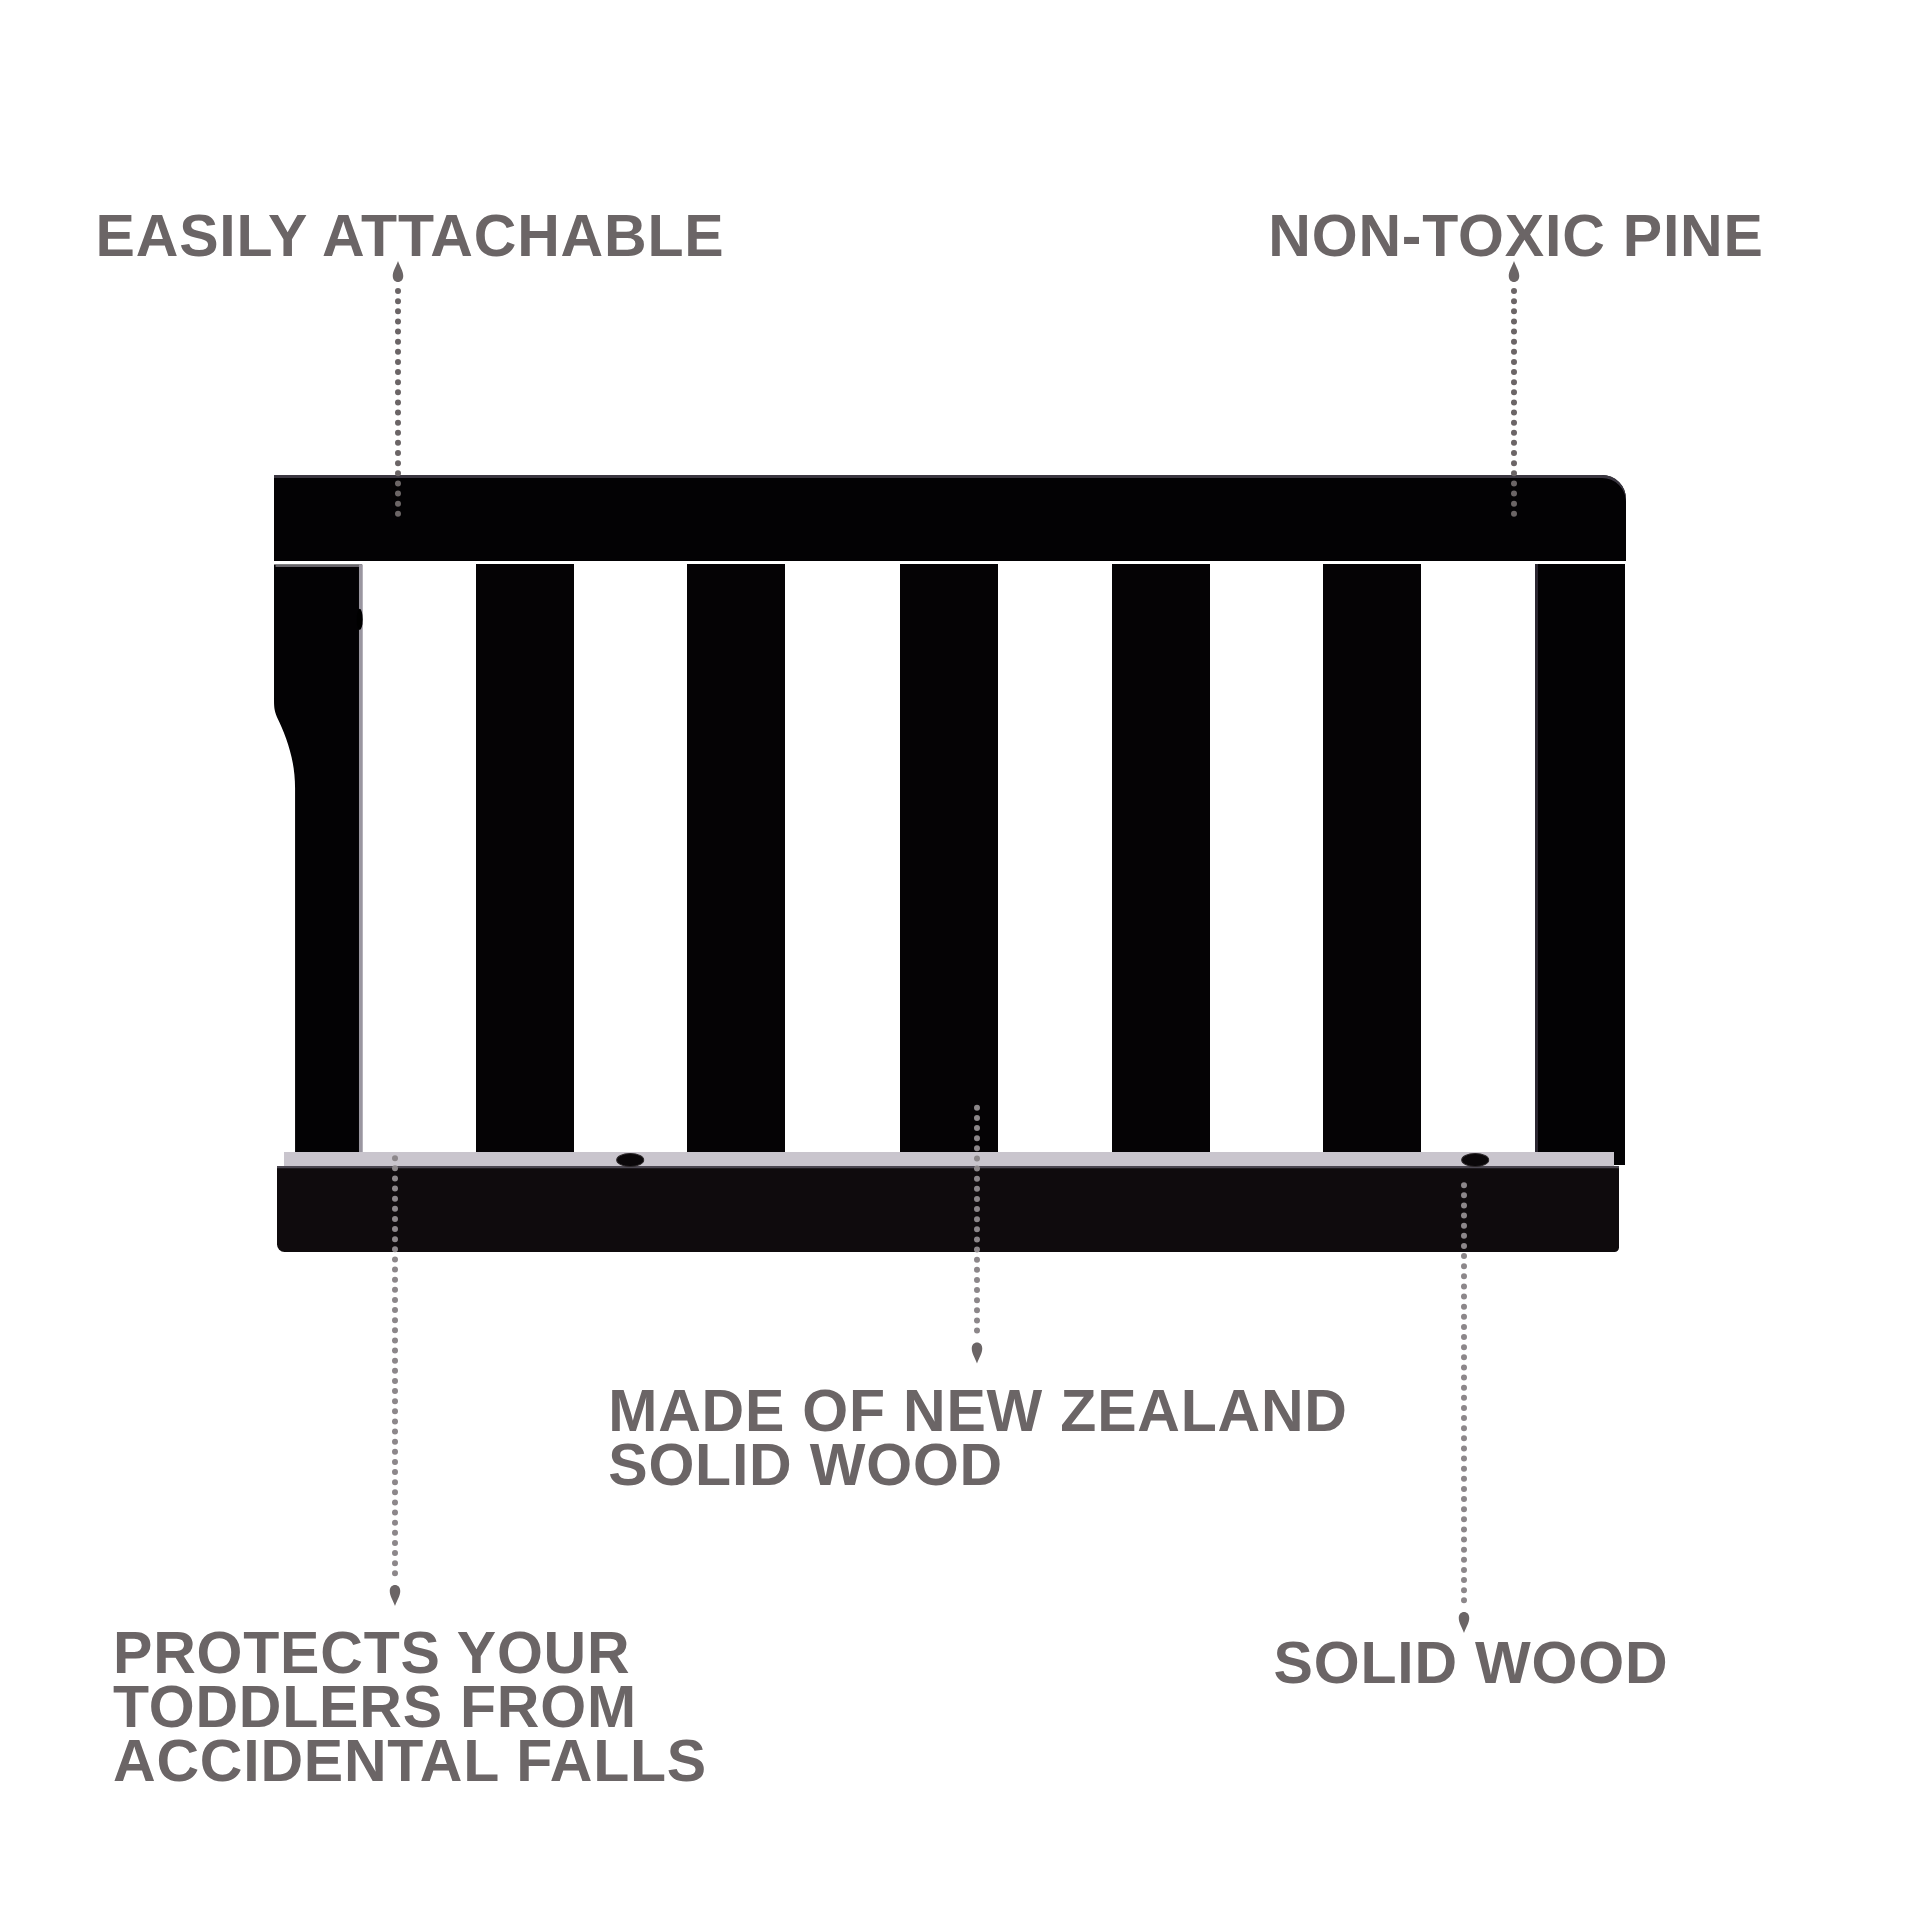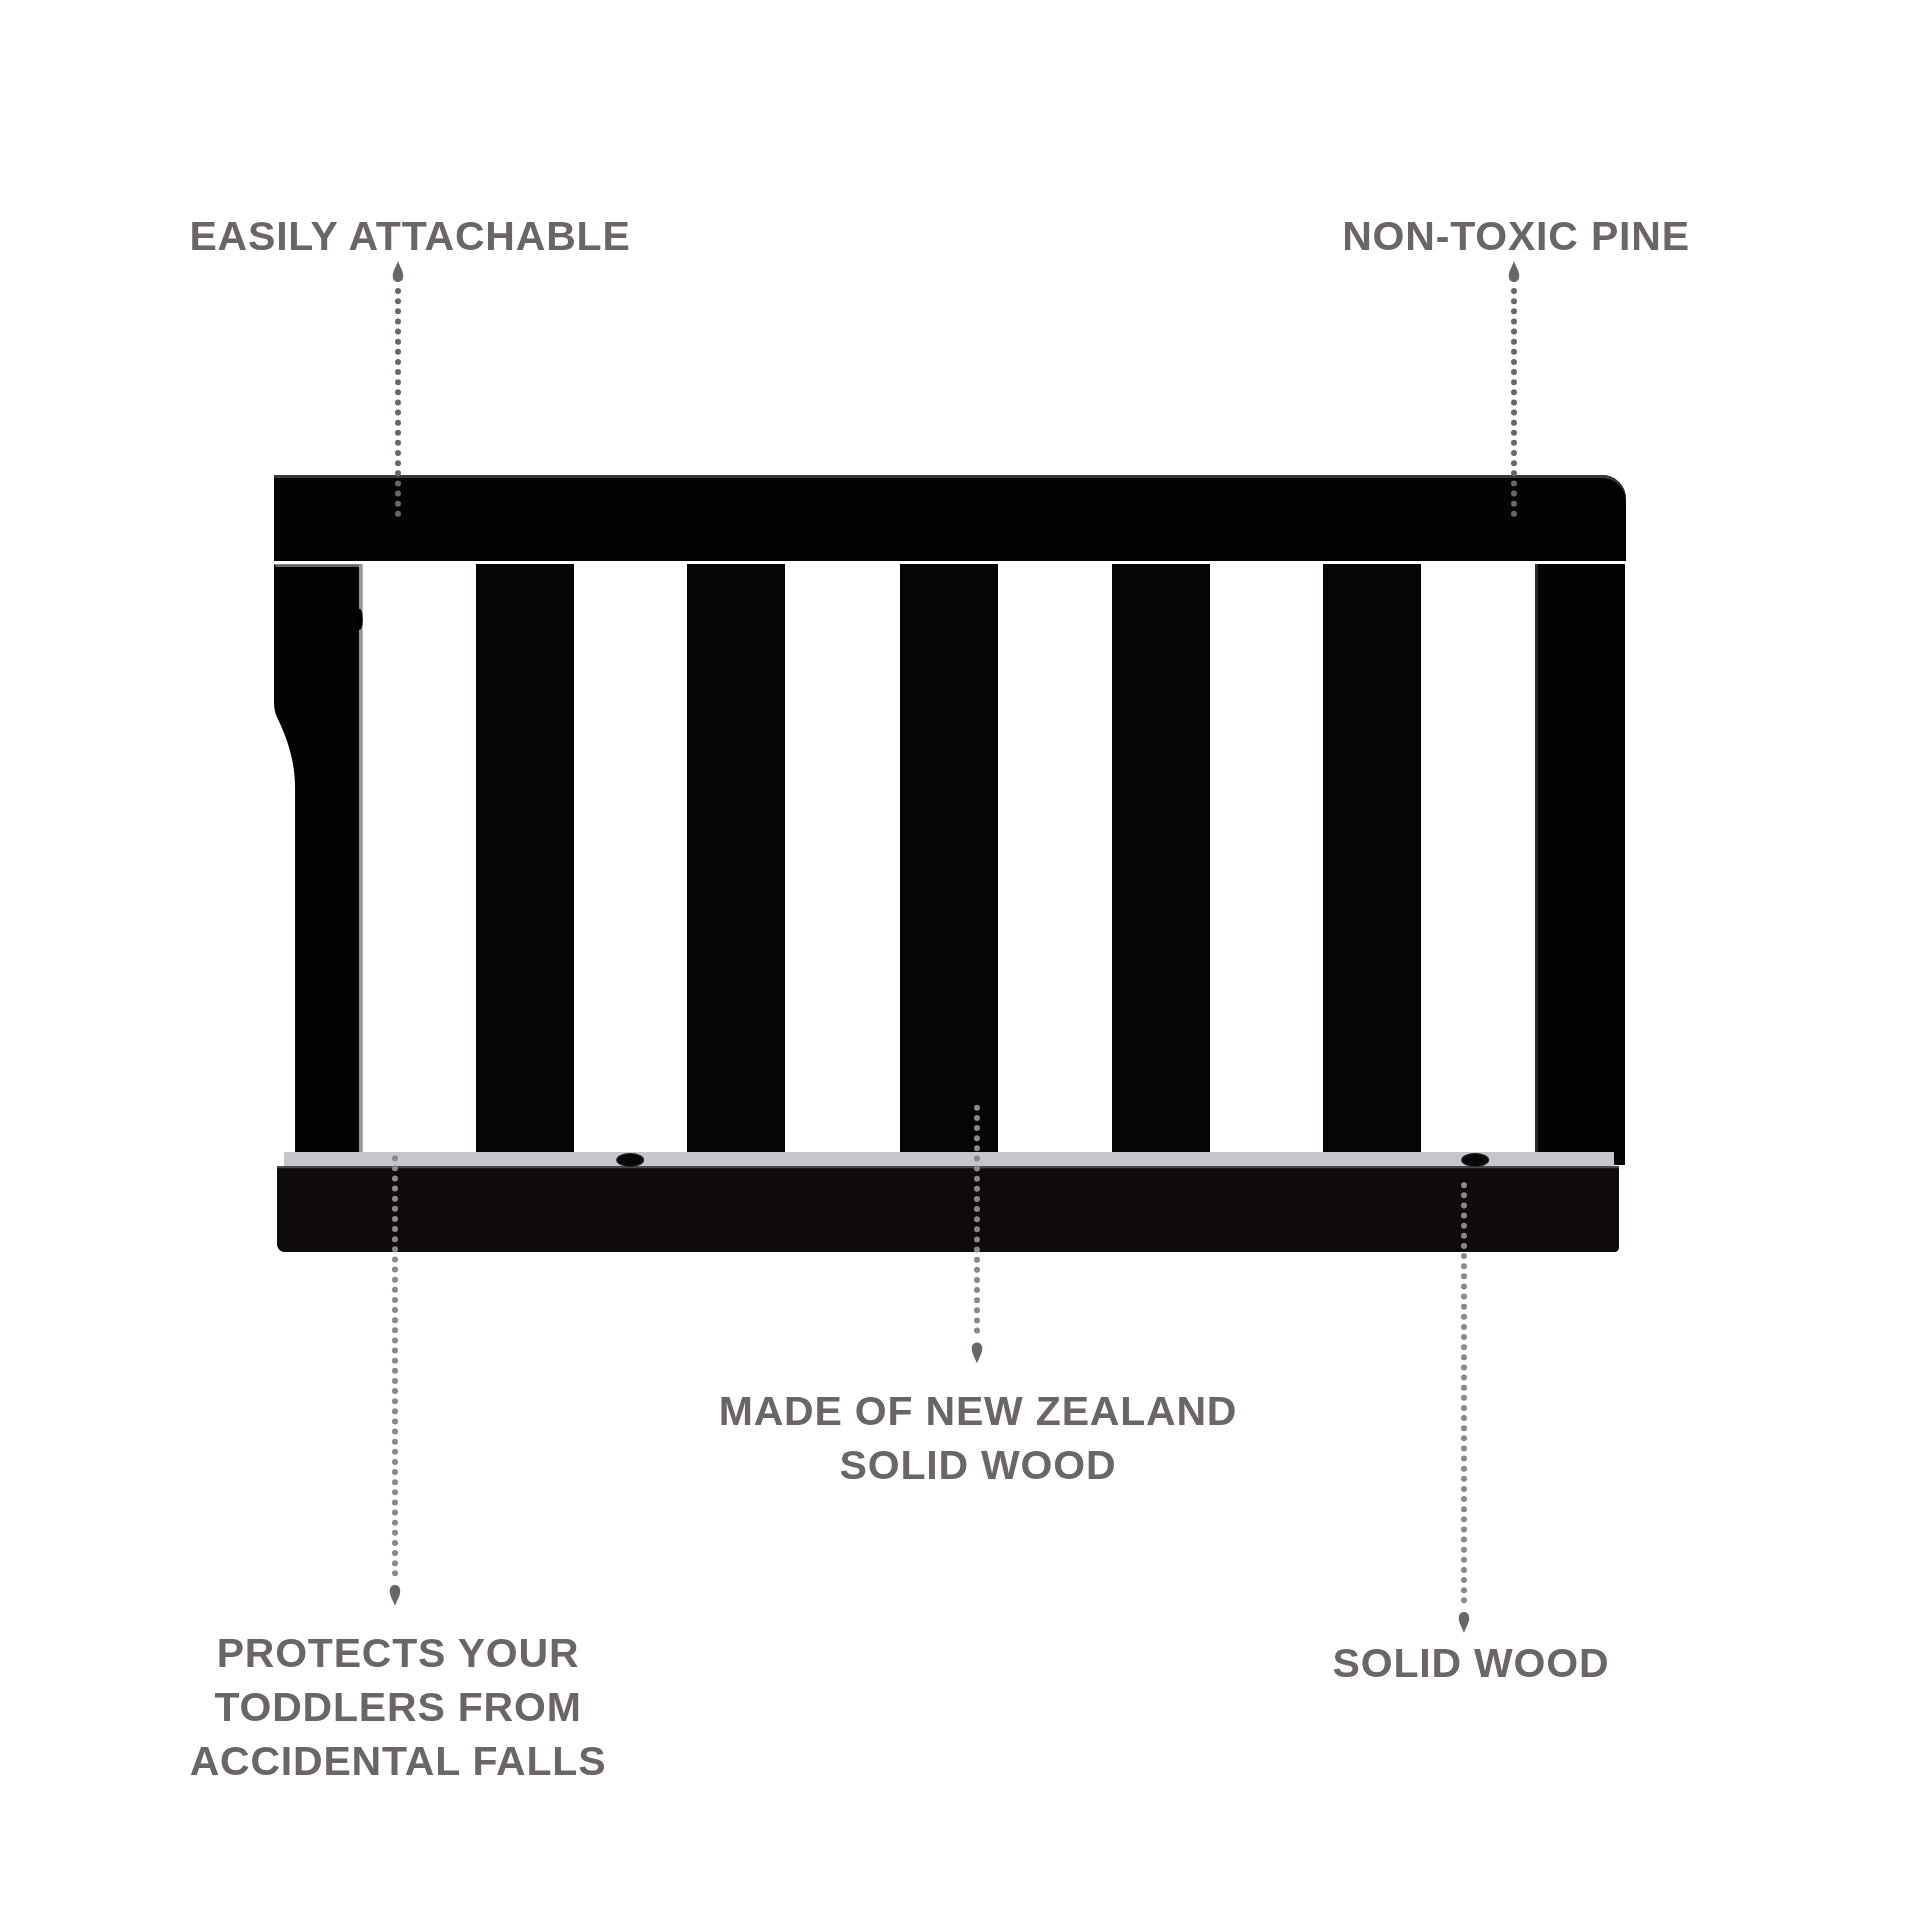--- a/index.html
+++ b/index.html
@@ -1,19 +1,19 @@
 <!DOCTYPE html>
 <html style="font-size:12px"><head>
 <meta charset="utf-8">
 <style>
   html, body { margin: 0; padding: 0; background: #ffffff; }
   body { width: 1924px; height: 1924px; position: relative; overflow: hidden;
          font-family: "Liberation Sans", "DejaVu Sans", sans-serif; }
-  .label { position: absolute; color: #6b6566; font-weight: 700; text-align: center;
-           font-size: 41px; line-height: 54px; letter-spacing: 0.8px; white-space: nowrap;
+  .label { position: absolute; color: #6b6566; font-weight: 700; text-align: left;
+           font-size: 59px; line-height: 54px; letter-spacing: 0.8px; white-space: nowrap;
            transform: translateX(-50%); }
   .label div { display: block; }
   .frame-part { position: absolute; background: #030204; }
   .slat { position: absolute; background: #050305; top: 564px; height: 601px; width: 98px; }
   .arrow { position: absolute; width: 15px; transform: translateX(-50%); }
   .hole { position: absolute; width: 25.6px; height: 12px; border-radius: 50%;
           background: #0a0709; border: 1.5px solid #2a2628; transform: translate(-50%, -50%); }
 </style>
 </head>
 <body>
@@ -24,21 +24,21 @@
 
 <div class="label" style="left:1516px; top:209px;">
   <div>NON-TOXIC PINE</div>
 </div>
 
 <div class="label" style="left:978px; top:1384px;">
   <div>MADE OF NEW ZEALAND</div>
   <div>SOLID WOOD</div>
 </div>
 
-<div class="label" style="left:398px; top:1626px;">
+<div class="label" style="left:410px; top:1626px;">
   <div>PROTECTS YOUR</div>
   <div>TODDLERS FROM</div>
   <div>ACCIDENTAL FALLS</div>
 </div>
 
 <div class="label" style="left:1471px; top:1636px;">
   <div>SOLID WOOD</div>
 </div>
 
 <div>

